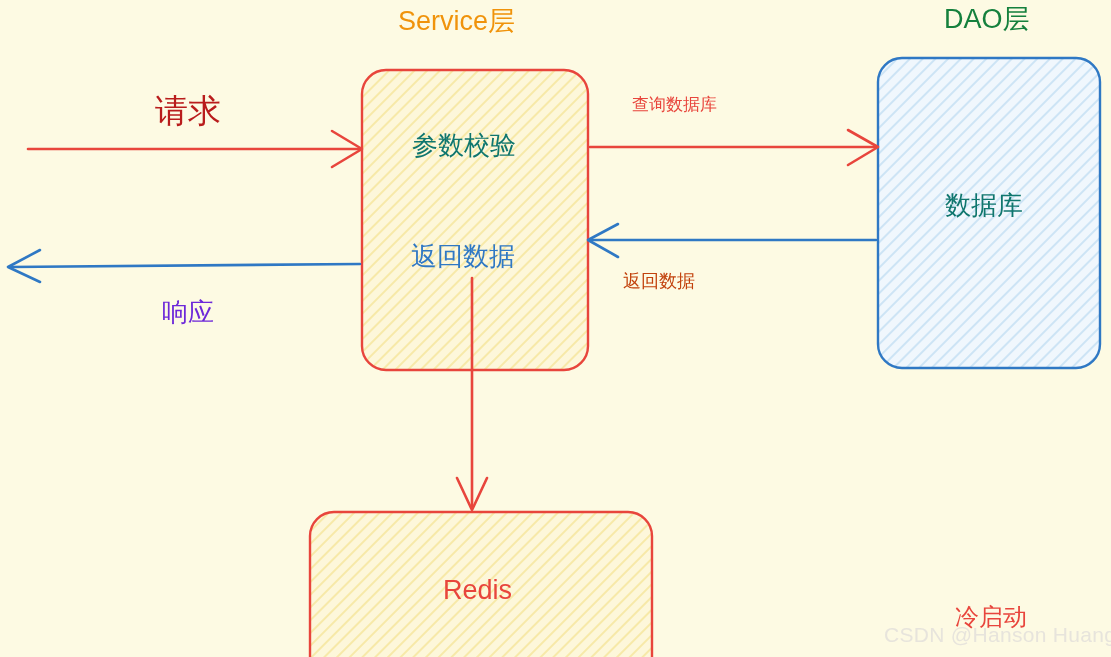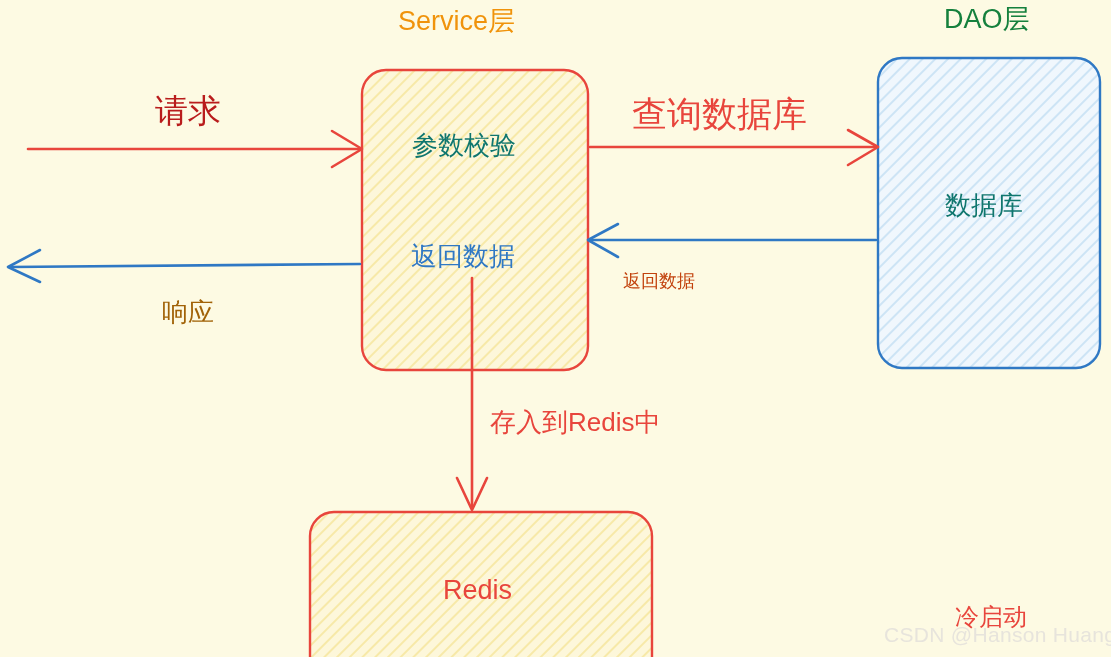--- a/index.html
+++ b/index.html
@@ -44,21 +44,21 @@
   .lbl-request {
     left: 131px;
     top: 94px;
     font-size: 33px;
     color: #b91c1c;
     margin-left: 24px;
   }
   .lbl-query-db {
     left: 632px;
     top: 96px;
-    font-size: 35px;
+    font-size: 17px;
     color: #e8453c;
   }
   .lbl-param-check {
     left: 412px;
     top: 132px;
     font-size: 26px;
     color: #0f766e;
   }
   .lbl-db {
     left: 945px;
@@ -75,21 +75,21 @@
   .lbl-return-data {
     left: 623px;
     top: 272px;
     font-size: 18px;
     color: #c2410c;
   }
   .lbl-response {
     left: 162px;
     top: 299px;
     font-size: 26px;
-    color: #a16207;
+    color: #6d28d9;
   }
   .lbl-save-redis {
     left: 490px;
     top: 409px;
     font-size: 26px;
     color: #e8453c;
   }
   .lbl-redis {
     left: 443px;
     top: 577px;
@@ -168,21 +168,20 @@
     </g>
   </svg>
 
   <div class="label lbl-service-layer">Service层</div>
   <div class="label lbl-dao-layer">DAO层</div>
 
   <div class="label lbl-request">请求</div>
   <div class="label lbl-query-db">查询数据库</div>
   <div class="label lbl-return-data">返回数据</div>
   <div class="label lbl-response">响应</div>
-  <div class="label lbl-save-redis">存入到Redis中</div>
 
   <div class="label lbl-param-check">参数校验</div>
   <div class="label lbl-wrap-data">返回数据</div>
   <div class="label lbl-db">数据库</div>
   <div class="label lbl-redis">Redis</div>
 
   <div class="label lbl-cold-start">冷启动</div>
 
   <div class="watermark">CSDN @Hanson Huang</div>
 

